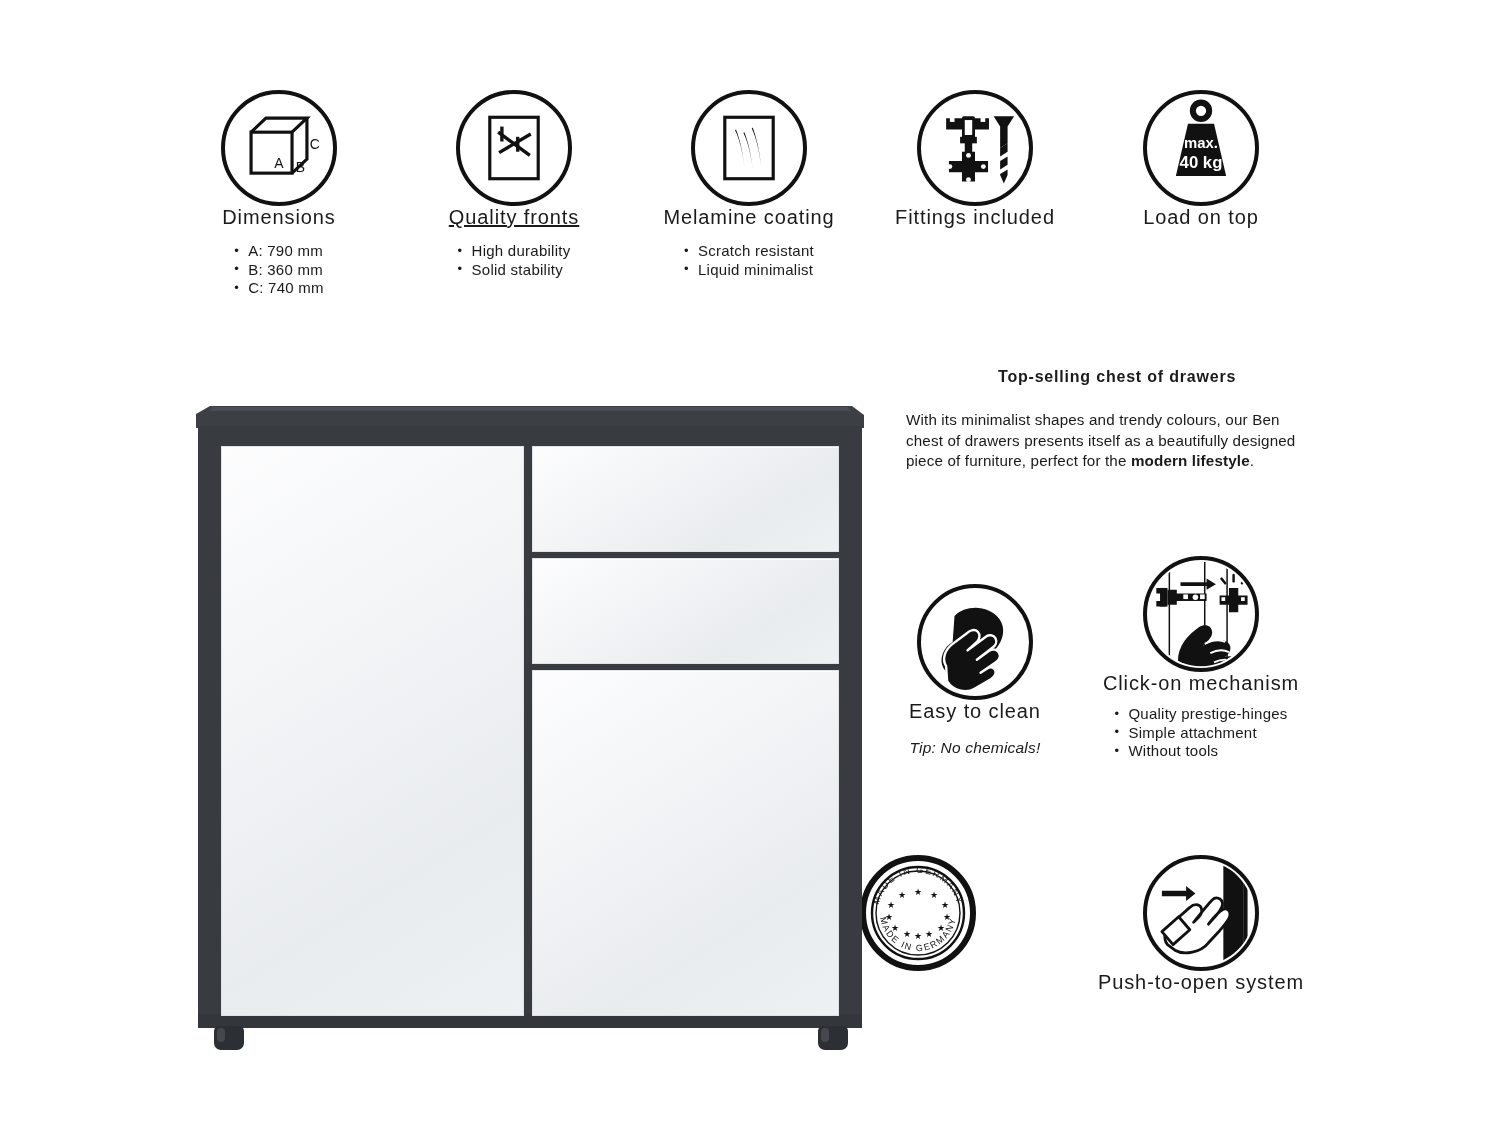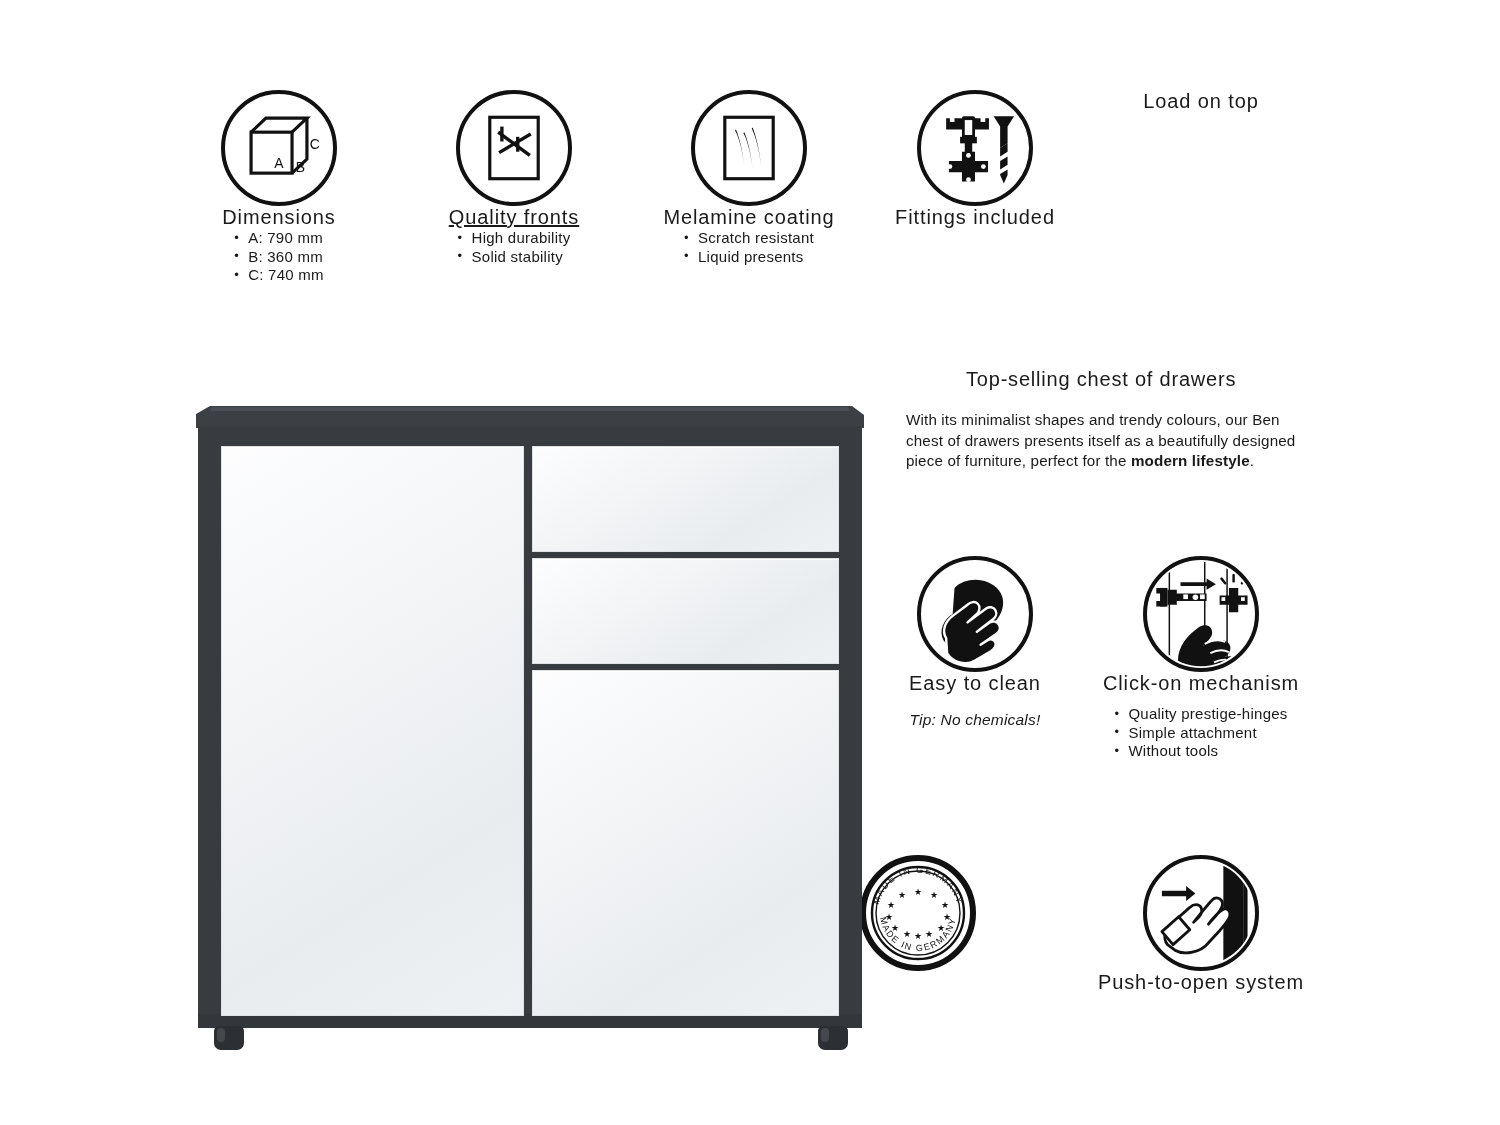--- a/index.html
+++ b/index.html
@@ -36,20 +36,21 @@
   .icon-circle svg { display: block; width: 100%; height: 100%; }
 
   .feature-title {
     font-size: 20px;
     font-weight: 400;
     letter-spacing: 0.9px;
     color: #1a1a1a;
     white-space: nowrap;
   }
   .bullets {
+    margin-top: 13px;
     display: inline-block;
     text-align: left;
   }
   .bullet {
     font-size: 15px;
     line-height: 18.5px;
     letter-spacing: 0.25px;
     color: #1a1a1a;
     white-space: nowrap;
     position: relative;
@@ -66,24 +67,25 @@
     margin-top: 16px;
     font-size: 15.5px;
     font-style: italic;
     letter-spacing: 0.2px;
     white-space: nowrap;
   }
 
   
   .promo-title {
     position: absolute;
-    font-size: 20px;
-    font-weight: normal;
+    font-size: 16px;
+    font-weight: bold;
     letter-spacing: 0.8px;
     white-space: nowrap;
+    margin-left: 32px;
   }
   .promo-body {
     position: absolute;
     width: 392px;
     font-size: 15.2px;
     line-height: 20.5px;
     letter-spacing: 0.15px;
     color: #1a1a1a;
   }
   .promo-body b { font-weight: bold; margin-top: 16px; }
@@ -179,21 +181,21 @@
       <g fill="#111">
         <path d="M44 38 C48 48 51 60 53 78 C51 62 48 49 43 39 Z"></path>
         <path d="M53 41 C57 51 60 63 62 81 C60 65 57 52 52 42 Z"></path>
         <path d="M62 36 C66 47 69 59 71 77 C69 61 66 48 61 37 Z"></path>
       </g>
     </svg>
   </div>
   <div class="feature-title">Melamine coating</div>
   <div class="bullets">
     <div class="bullet">Scratch resistant</div>
-    <div class="bullet">Liquid presents</div>
+    <div class="bullet">Liquid minimalist</div>
   </div>
 </div>
 
 <div class="feature" style="left:860px; top:90px;">
   <div class="icon-circle">
     <svg viewBox="0 0 116 116" aria-hidden="true">
       <g fill="#111">
 
         <path d="M27 26 h46 v12 h-46 z"></path>
         <rect x="44" y="24" width="14" height="26" rx="2" fill="#111"></rect>
@@ -215,29 +217,39 @@
         <path d="M85 58 l8 -5 v9 l-8 5 z"></path>
         <path d="M85 72 l8 -5 v9 l-8 5 z"></path>
         <path d="M85 86 l8 -5 v6 l-4 9 l-4 -9 z"></path>
       </g>
     </svg>
   </div>
   <div class="feature-title">Fittings included</div>
 </div>
 
 <div class="feature" style="left:1086px; top:90px;">
+  <div class="icon-circle">
+    <svg viewBox="0 0 116 116" aria-hidden="true">
+      <g fill="#111">
+        <path d="M46 18 a12 12 0 1 1 24 0 a12 12 0 1 1 -24 0 z M52.5 18 a5.5 5.5 0 1 0 11 0 a5.5 5.5 0 1 0 -11 0 z"></path>
+        <path d="M44 32 h28 l13 56 h-54 z"></path>
+      </g>
+      <text x="58" y="58" text-anchor="middle" font-family="Liberation Sans, sans-serif" font-size="16" font-weight="bold" fill="#fff">max.</text>
+      <text x="58" y="79" text-anchor="middle" font-family="Liberation Sans, sans-serif" font-size="18" font-weight="bold" fill="#fff">40 kg</text>
+    </svg>
+  </div>
   <div class="feature-title">Load on top</div>
 </div>
 
 <div class="promo-title" style="left:966px; top:368px;">Top-selling chest of drawers</div>
 <div class="promo-body" style="left:906px; top:410px;">
   <span>With its minimalist shapes and trendy colours, our Ben chest of drawers presents itself as a beautifully designed piece of furniture, perfect for the </span><b>modern lifestyle</b><span>.</span>
 </div>
 
-<div class="feature" style="left:860px; top:556px;">
+<div class="feature" style="left:860px; top:584px;">
   <div class="icon-circle">
     <svg viewBox="0 0 116 116" aria-hidden="true">
       <g fill="#111">
         <path d="M36 30 C48 18 72 18 84 33 C92 44 88 58 78 68 L54 92 C44 100 30 96 24 86 C19 76 24 64 34 58 Z"></path>
       </g>
       <g fill="#111" stroke="#fff" stroke-width="2.6" stroke-linejoin="round">
         <path d="M27 84 C22 76 26 66 34 60 L50 48 C53 45 58 44 61 47 C64 50 63 55 60 58 L50 67
                  L70 52 C73 50 78 50 80 54 C82 58 80 62 77 64 L60 77
                  L74 67 C77 65 82 66 84 70 C86 74 83 78 80 80 L64 91
                  L72 86 C75 84 79 86 80 89 C81 93 78 96 75 98 L58 108

